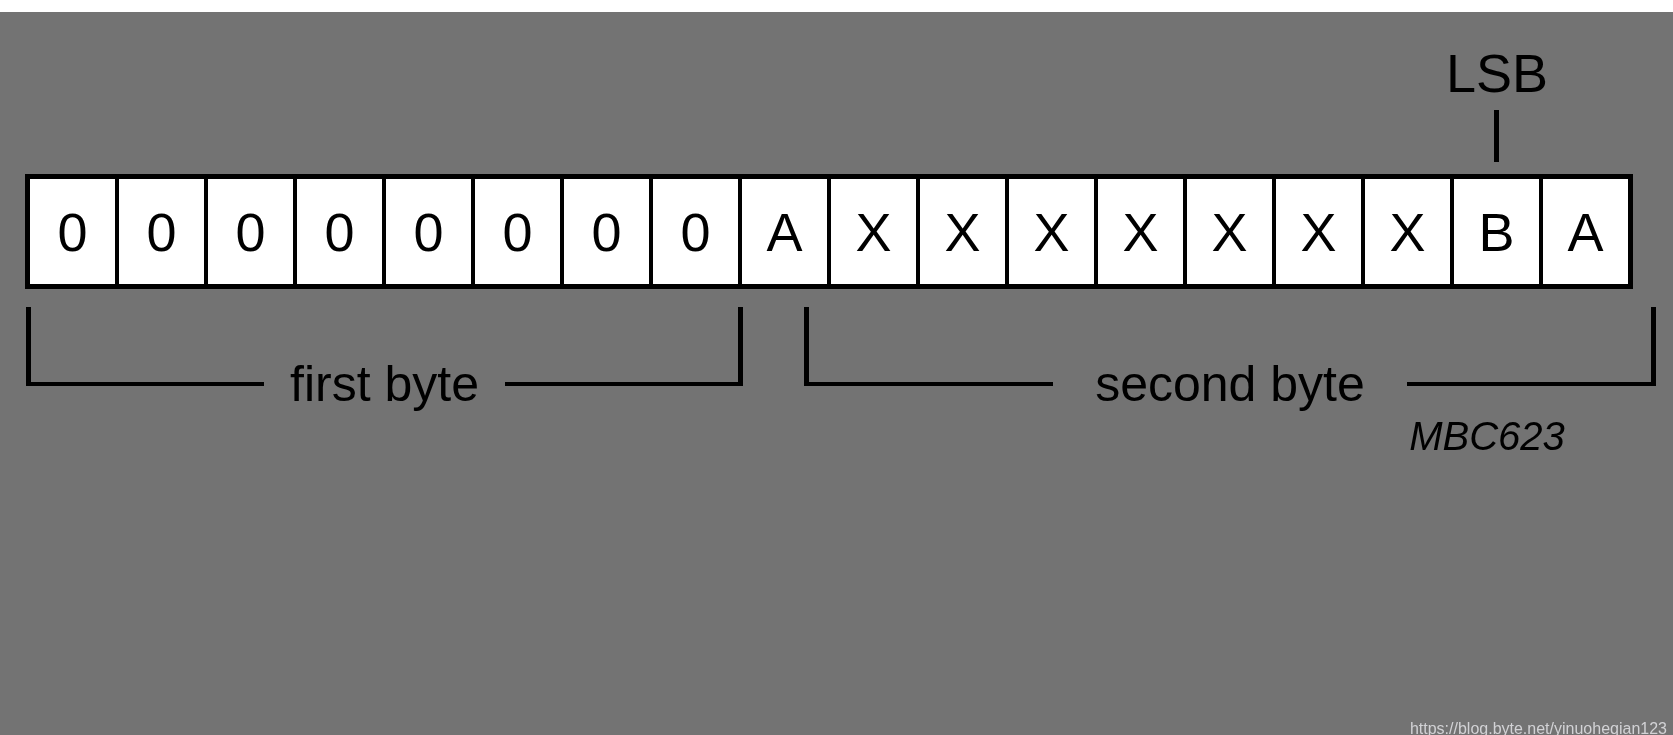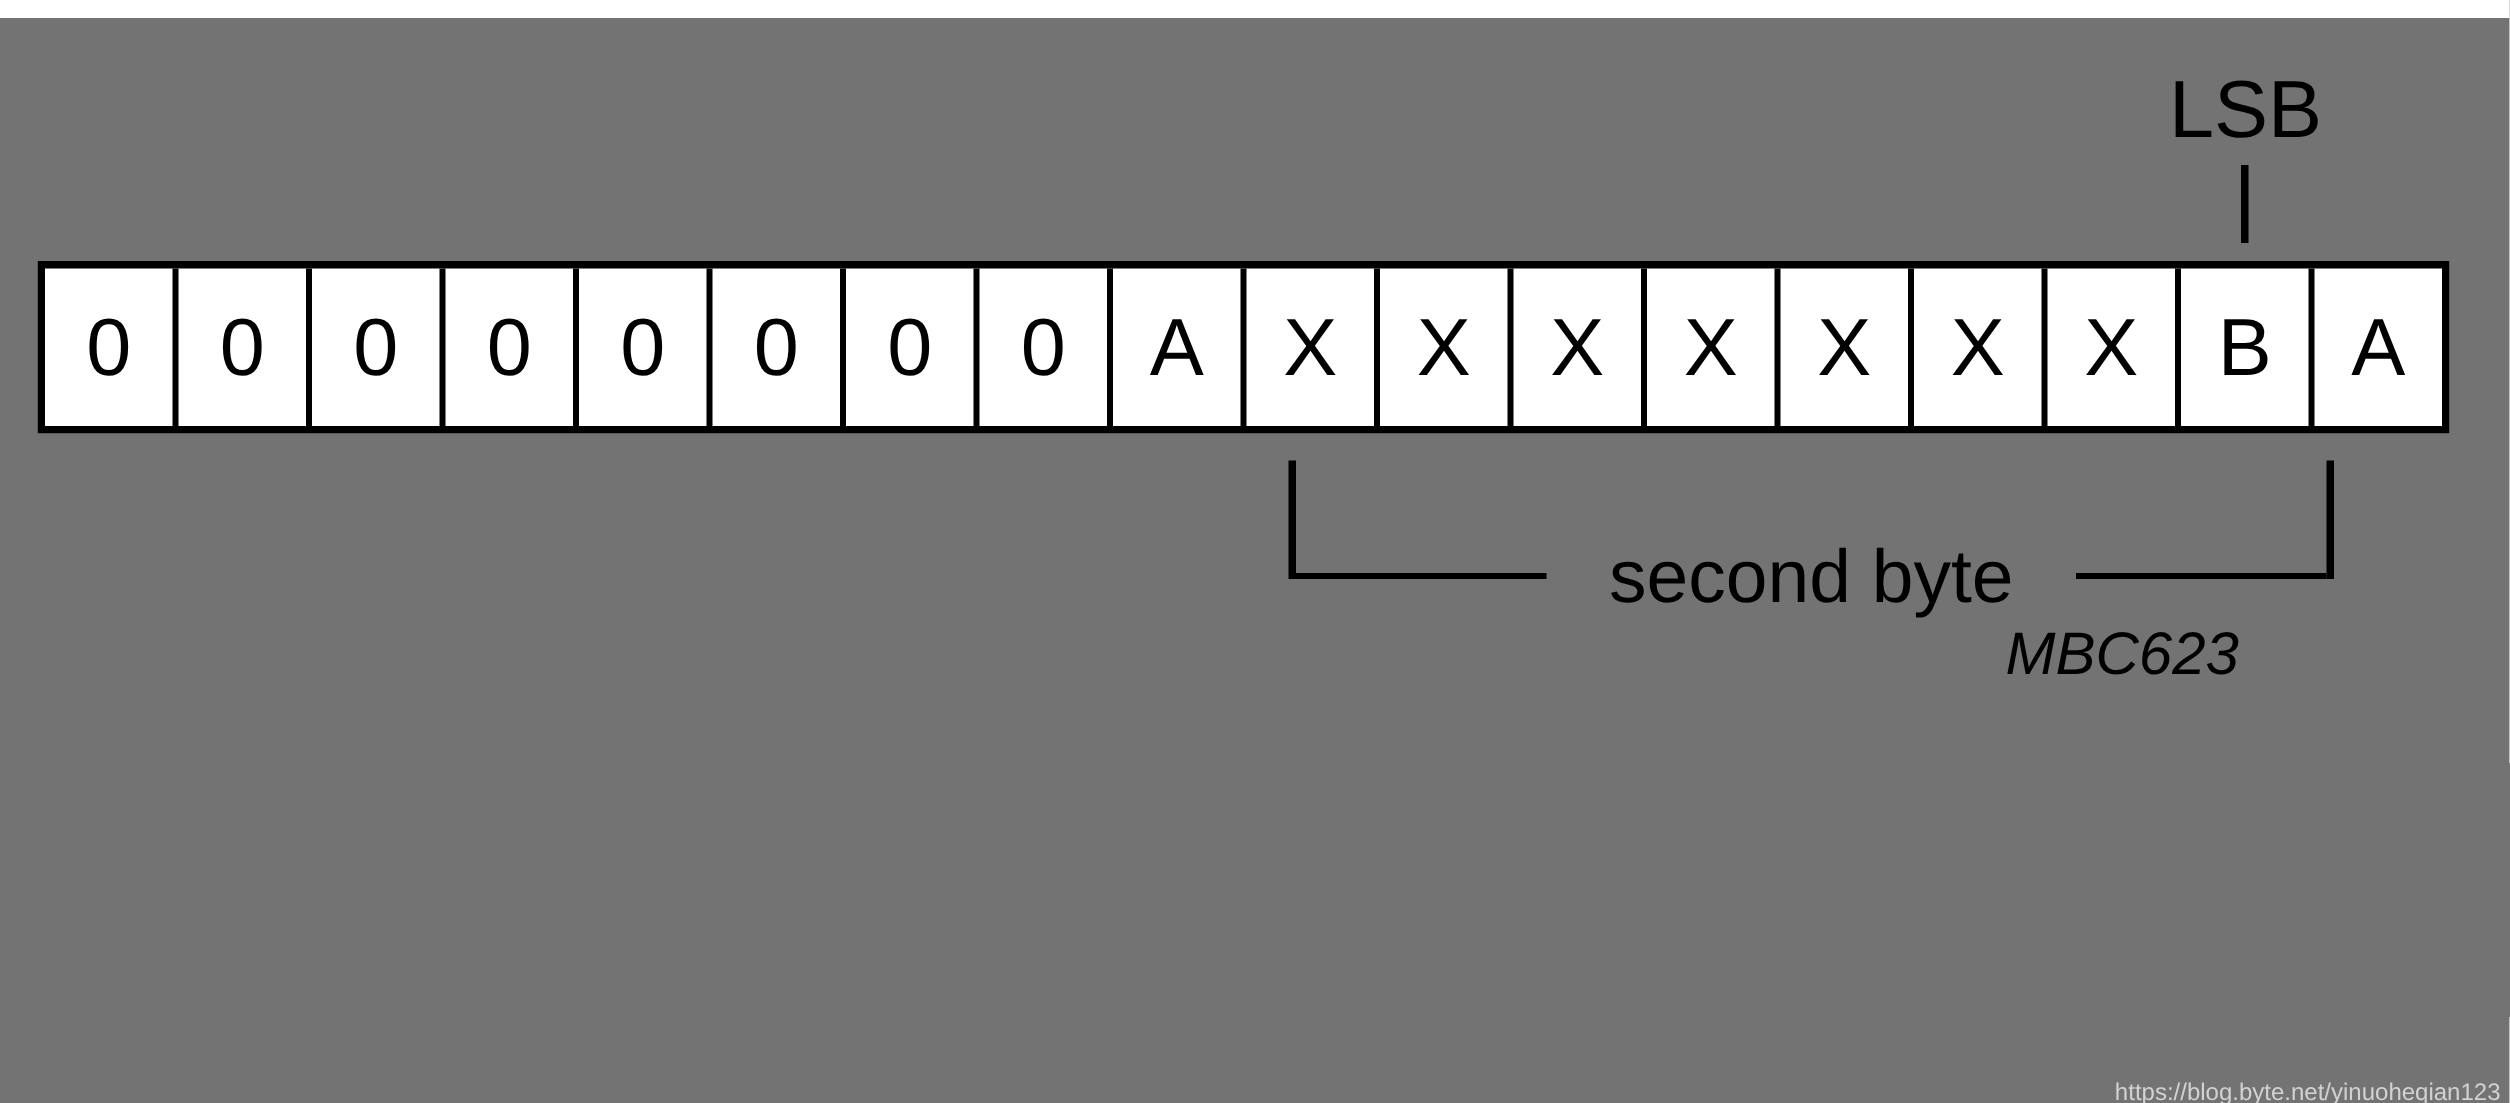--- a/index.html
+++ b/index.html
@@ -65,21 +65,21 @@
     position: absolute;
     top: 295px;
     height: 79px;
     border-left: 5px solid #000;
     border-right: 5px solid #000;
     box-sizing: border-box;
     display: flex;
     align-items: flex-end;
   }
   .bracket-1 { left: 26px;  width: 717px; }
-  .bracket-2 { left: 859px; width: 697px; gap: 16px; }
+  .bracket-2 { left: 804px; width: 852px; gap: 16px; }
   .b-line {
     flex: 1 1 auto;
     height: 4px;
     background: #000;
   }
   .b-label {
     flex: 0 0 auto;
     padding: 0 26px;
     font-size: 50px;
     line-height: 50px;
@@ -97,21 +97,21 @@
     line-height: 50px;
     white-space: nowrap;
   }
 
   
   .draw-code {
     position: absolute;
     left: 1337px;
     top: 404px;
     width: 300px;
-    text-align: left;
+    text-align: center;
     font-size: 40px;
     line-height: 40px;
     font-style: italic;
   }
 
   
   .caption {
     position: absolute;
     left: 298px;
     top: 643px;
@@ -157,20 +157,25 @@
     <div class="cell">X</div>
     <div class="cell">X</div>
     <div class="cell">X</div>
     <div class="cell">X</div>
     <div class="cell">X</div>
     <div class="cell">X</div>
     <div class="cell">B</div>
     <div class="cell">A</div>
   </div>
 
+  <div class="bracket bracket-1">
+    <div class="b-line"></div>
+    <div class="b-label">first byte</div>
+    <div class="b-line"></div>
+  </div>
 
   <div class="bracket bracket-2">
     <div class="b-line"></div>
     <div class="b-label">second byte</div>
     <div class="b-line"></div>
   </div>
 
   <div class="draw-code">MBC623</div>
 
   <div class="caption">

